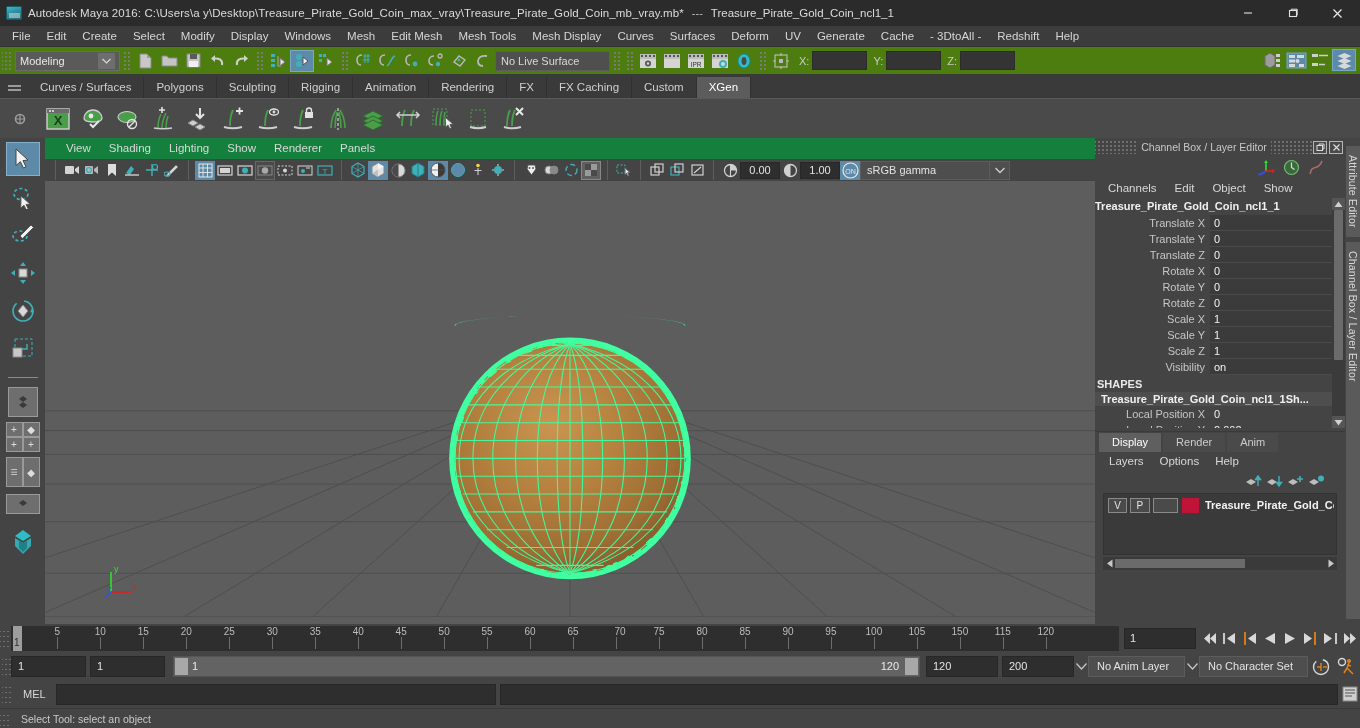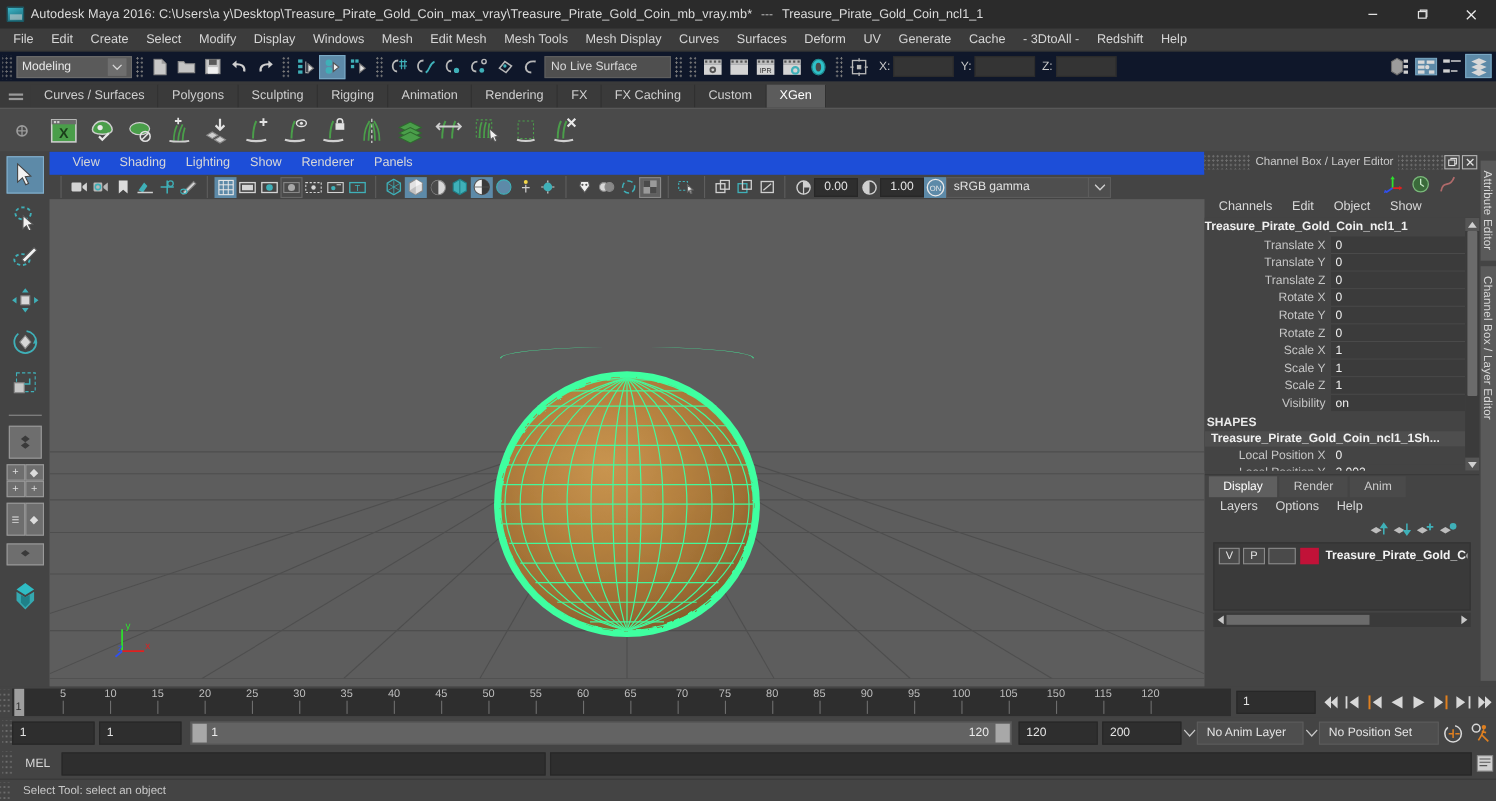--- a/index.html
+++ b/index.html
@@ -43,21 +43,21 @@
     height: 21px; background: #3c3c3c; display: flex; align-items: flex-start;
     flex: 0 0 21px; padding-left: 4px; border-bottom: 1px solid #343434;
   }
   .menu-item {
     padding: 0 8px; height: 21px; line-height: 21px; font-size: 11.5px; color: #d6d6d6;
     white-space: nowrap;
   }
 
   
   .statusbar {
-    height: 27px; background: #0f172a; display: flex; align-items: center;
+    height: 27px; background: #4d7c0f; display: flex; align-items: center;
     flex: 0 0 27px; padding-left: 2px; position: relative;
   }
   .gripdots {
     width: 9px; height: 22px; flex: 0 0 9px;
     background-image: radial-gradient(circle, #7a7a7a 0.8px, transparent 1px);
     background-size: 4px 4px; background-position: 2px 1px;
     opacity: .85;
   }
   .sel-mode {
     width: 105px; height: 20px; background: #5a5a5a; border: 1px solid #6b6b6b;
@@ -107,21 +107,21 @@
   .tool-ic.sel { background: #5d8aa8; border: 1px solid #84b0cc; }
   .tool-rule { width: 30px; height: 1px; background: #8a8a8a; margin: 7px 0 9px 0; }
   .tool-box2 { width: 30px; height: 30px; border: 1px solid #9a9a9a; background: #6e6e6e; margin-bottom: 5px;
     display:flex; align-items:center; justify-content:center; }
   .tool-quad { width: 34px; height: 30px; margin-bottom: 5px; display:flex; flex-wrap: wrap; }
   .tool-quad div { width: 17px; height: 15px; border: 1px solid #9a9a9a; background: #6e6e6e;
     display:flex;align-items:center;justify-content:center; font-size:10px; color:#ddd;}
 
   
   .center { flex: 1 1 auto; display: flex; flex-direction: column; min-width: 0; }
-  .vp-menubar { height: 21px; flex: 0 0 21px; background: #1d4ed8; display: flex; align-items: center; padding-left: 12px;}
+  .vp-menubar { height: 21px; flex: 0 0 21px; background: #15803d; display: flex; align-items: center; padding-left: 12px;}
   .vp-menu { padding: 0 9px; font-size: 11.5px; color: #d8d8d8; height: 21px; line-height: 21px;}
   .vp-toolbar { height: 22px; flex: 0 0 22px; background: #444444; display: flex; align-items: center; padding-left: 4px; }
   .vic { width: 20px; height: 19px; display: flex; align-items: center; justify-content: center; flex: 0 0 20px; }
   .vic.on { background: #5d8aa8; }
   .numbox { width: 40px; height: 17px; background: #2e2e2e; border: 1px solid #272727;
     display:flex; align-items:center; justify-content:center; font-size: 11px; color: #e4e4e4; }
   .gammasel { width: 130px; height: 19px; background: #4e4e4e; border: 1px solid #5c5c5c;
     display: flex; align-items: center; padding-left: 6px; font-size: 11px; color: #e2e2e2; }
   .gammacaret { width: 20px; height: 19px; background: #4e4e4e; border: 1px solid #5c5c5c; border-left: none;
     display: flex; align-items: center; justify-content: center; }
@@ -1316,21 +1316,21 @@
       <svg width="11" height="7" viewBox="0 0 11 7">
           <path d="M0.5 0.5l5 5.5 5-5.5" fill="none" stroke="#c8c8c8" stroke-width="1.2"></path>
         </svg>
     </div>
     <div class="selbox" style="width:97px;">No Anim Layer</div>
     <div class="drop-caret">
       <svg width="11" height="7" viewBox="0 0 11 7">
           <path d="M0.5 0.5l5 5.5 5-5.5" fill="none" stroke="#c8c8c8" stroke-width="1.2"></path>
         </svg>
     </div>
-    <div class="selbox" style="width:109px;">No Position Set</div>
+    <div class="selbox" style="width:109px;">No Character Set</div>
     <div class="pic" style="width:26px;">
       <svg width="20" height="19" viewBox="0 0 20 19">
           <circle cx="10" cy="10" r="7.5" fill="none" stroke="#d8d8d8" stroke-width="1.4" stroke-dasharray="30,7"></circle>
           <path d="M6 10h4M10 6v8" stroke="#e08020" stroke-width="1.4"></path>
           <path d="M12 10h4" stroke="#e08020" stroke-width="1.4"></path>
         </svg>
     </div>
     <div class="pic" style="width:26px;">
       <svg width="20" height="19" viewBox="0 0 20 19">
           <circle cx="5" cy="5" r="3.5" fill="none" stroke="#d8d8d8" stroke-width="1.4"></circle>

